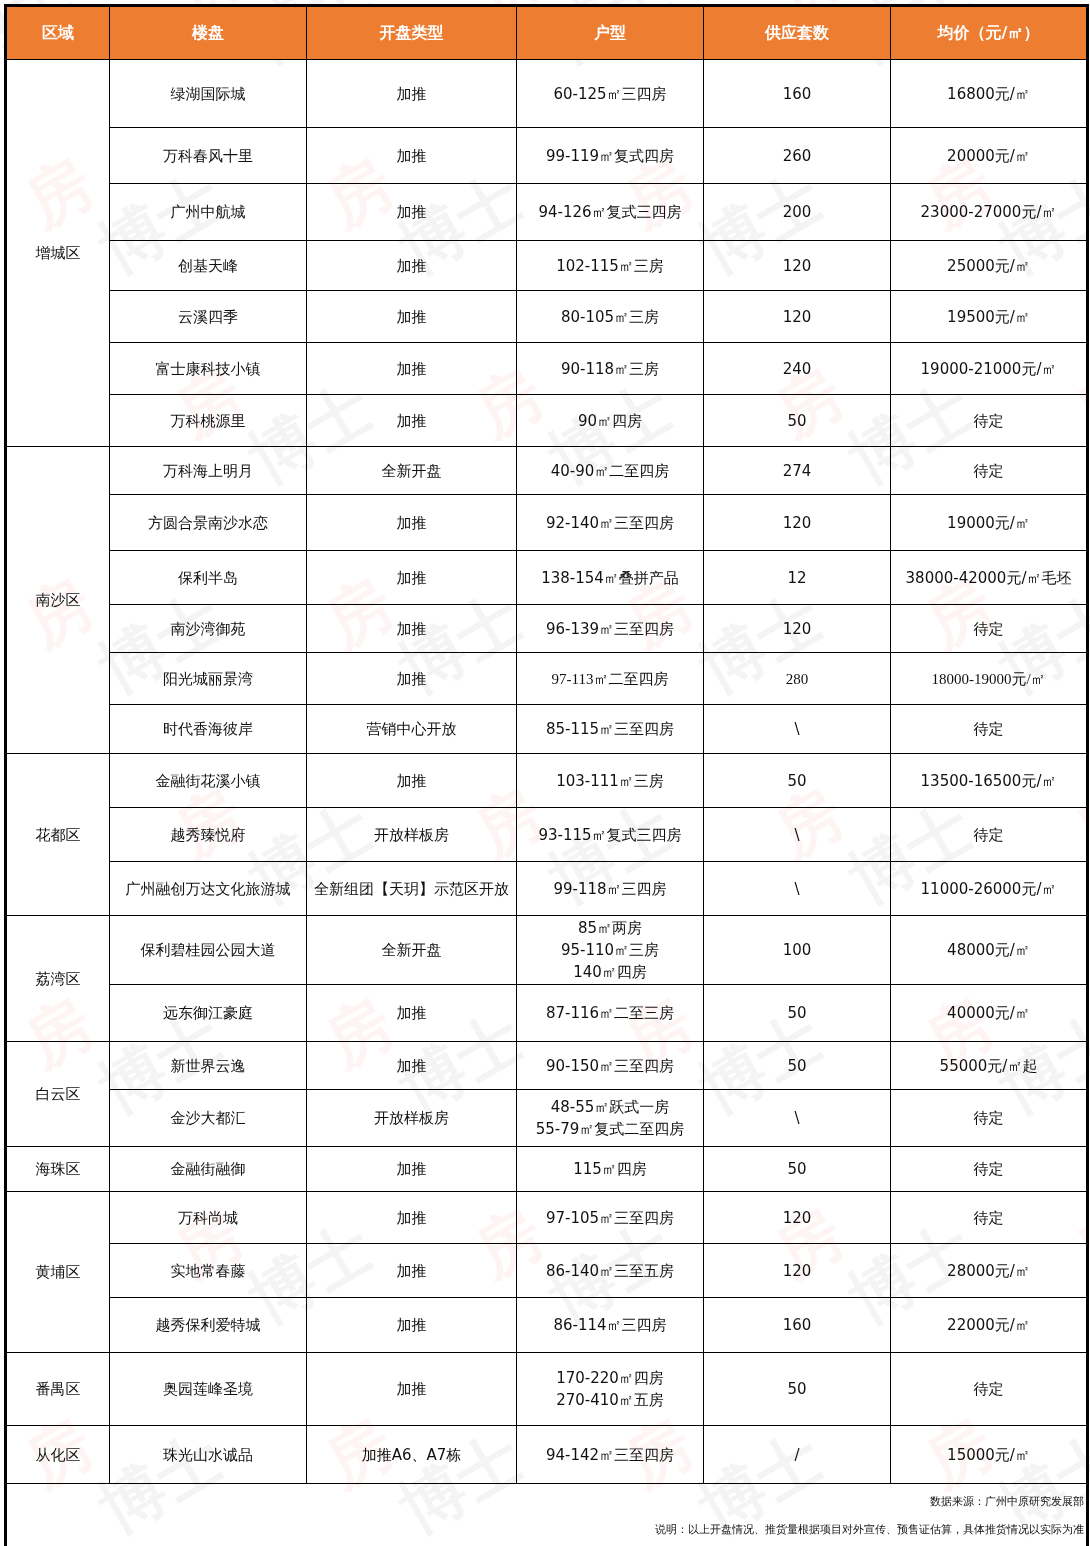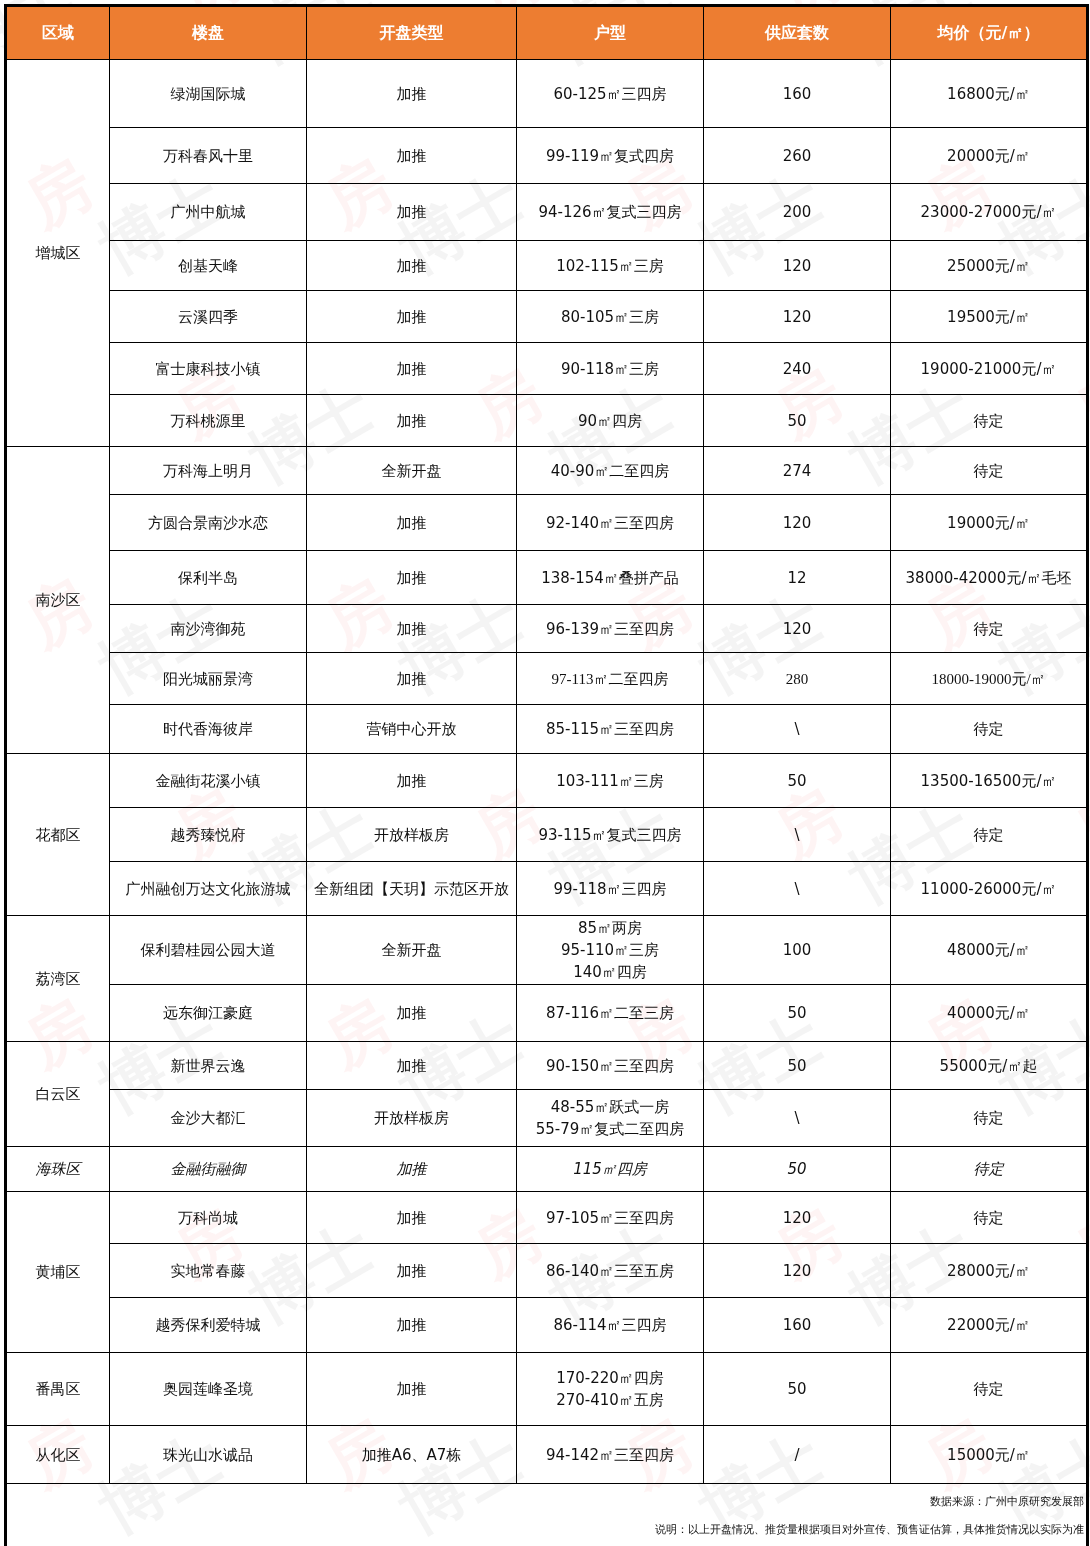--- a/index.html
+++ b/index.html
@@ -286,21 +286,21 @@
       <tr style="height: 57px;">
         <td>金沙大都汇</td>
         <td>开放样板房</td>
         <td>
           <div>48-55㎡跃式一房</div>
           <div>55-79㎡复式二至四房</div>
         </td>
         <td>\</td>
         <td>待定</td>
       </tr>
-      <tr style="height: 45px; font-style: italic;">
+      <tr style="height: 45px;">
         <td rowspan="1">海珠区</td>
         <td>金融街融御</td>
         <td>加推</td>
         <td>
           <div>115㎡四房</div>
         </td>
         <td>50</td>
         <td>待定</td>
       </tr>
       <tr style="height: 52px;">

